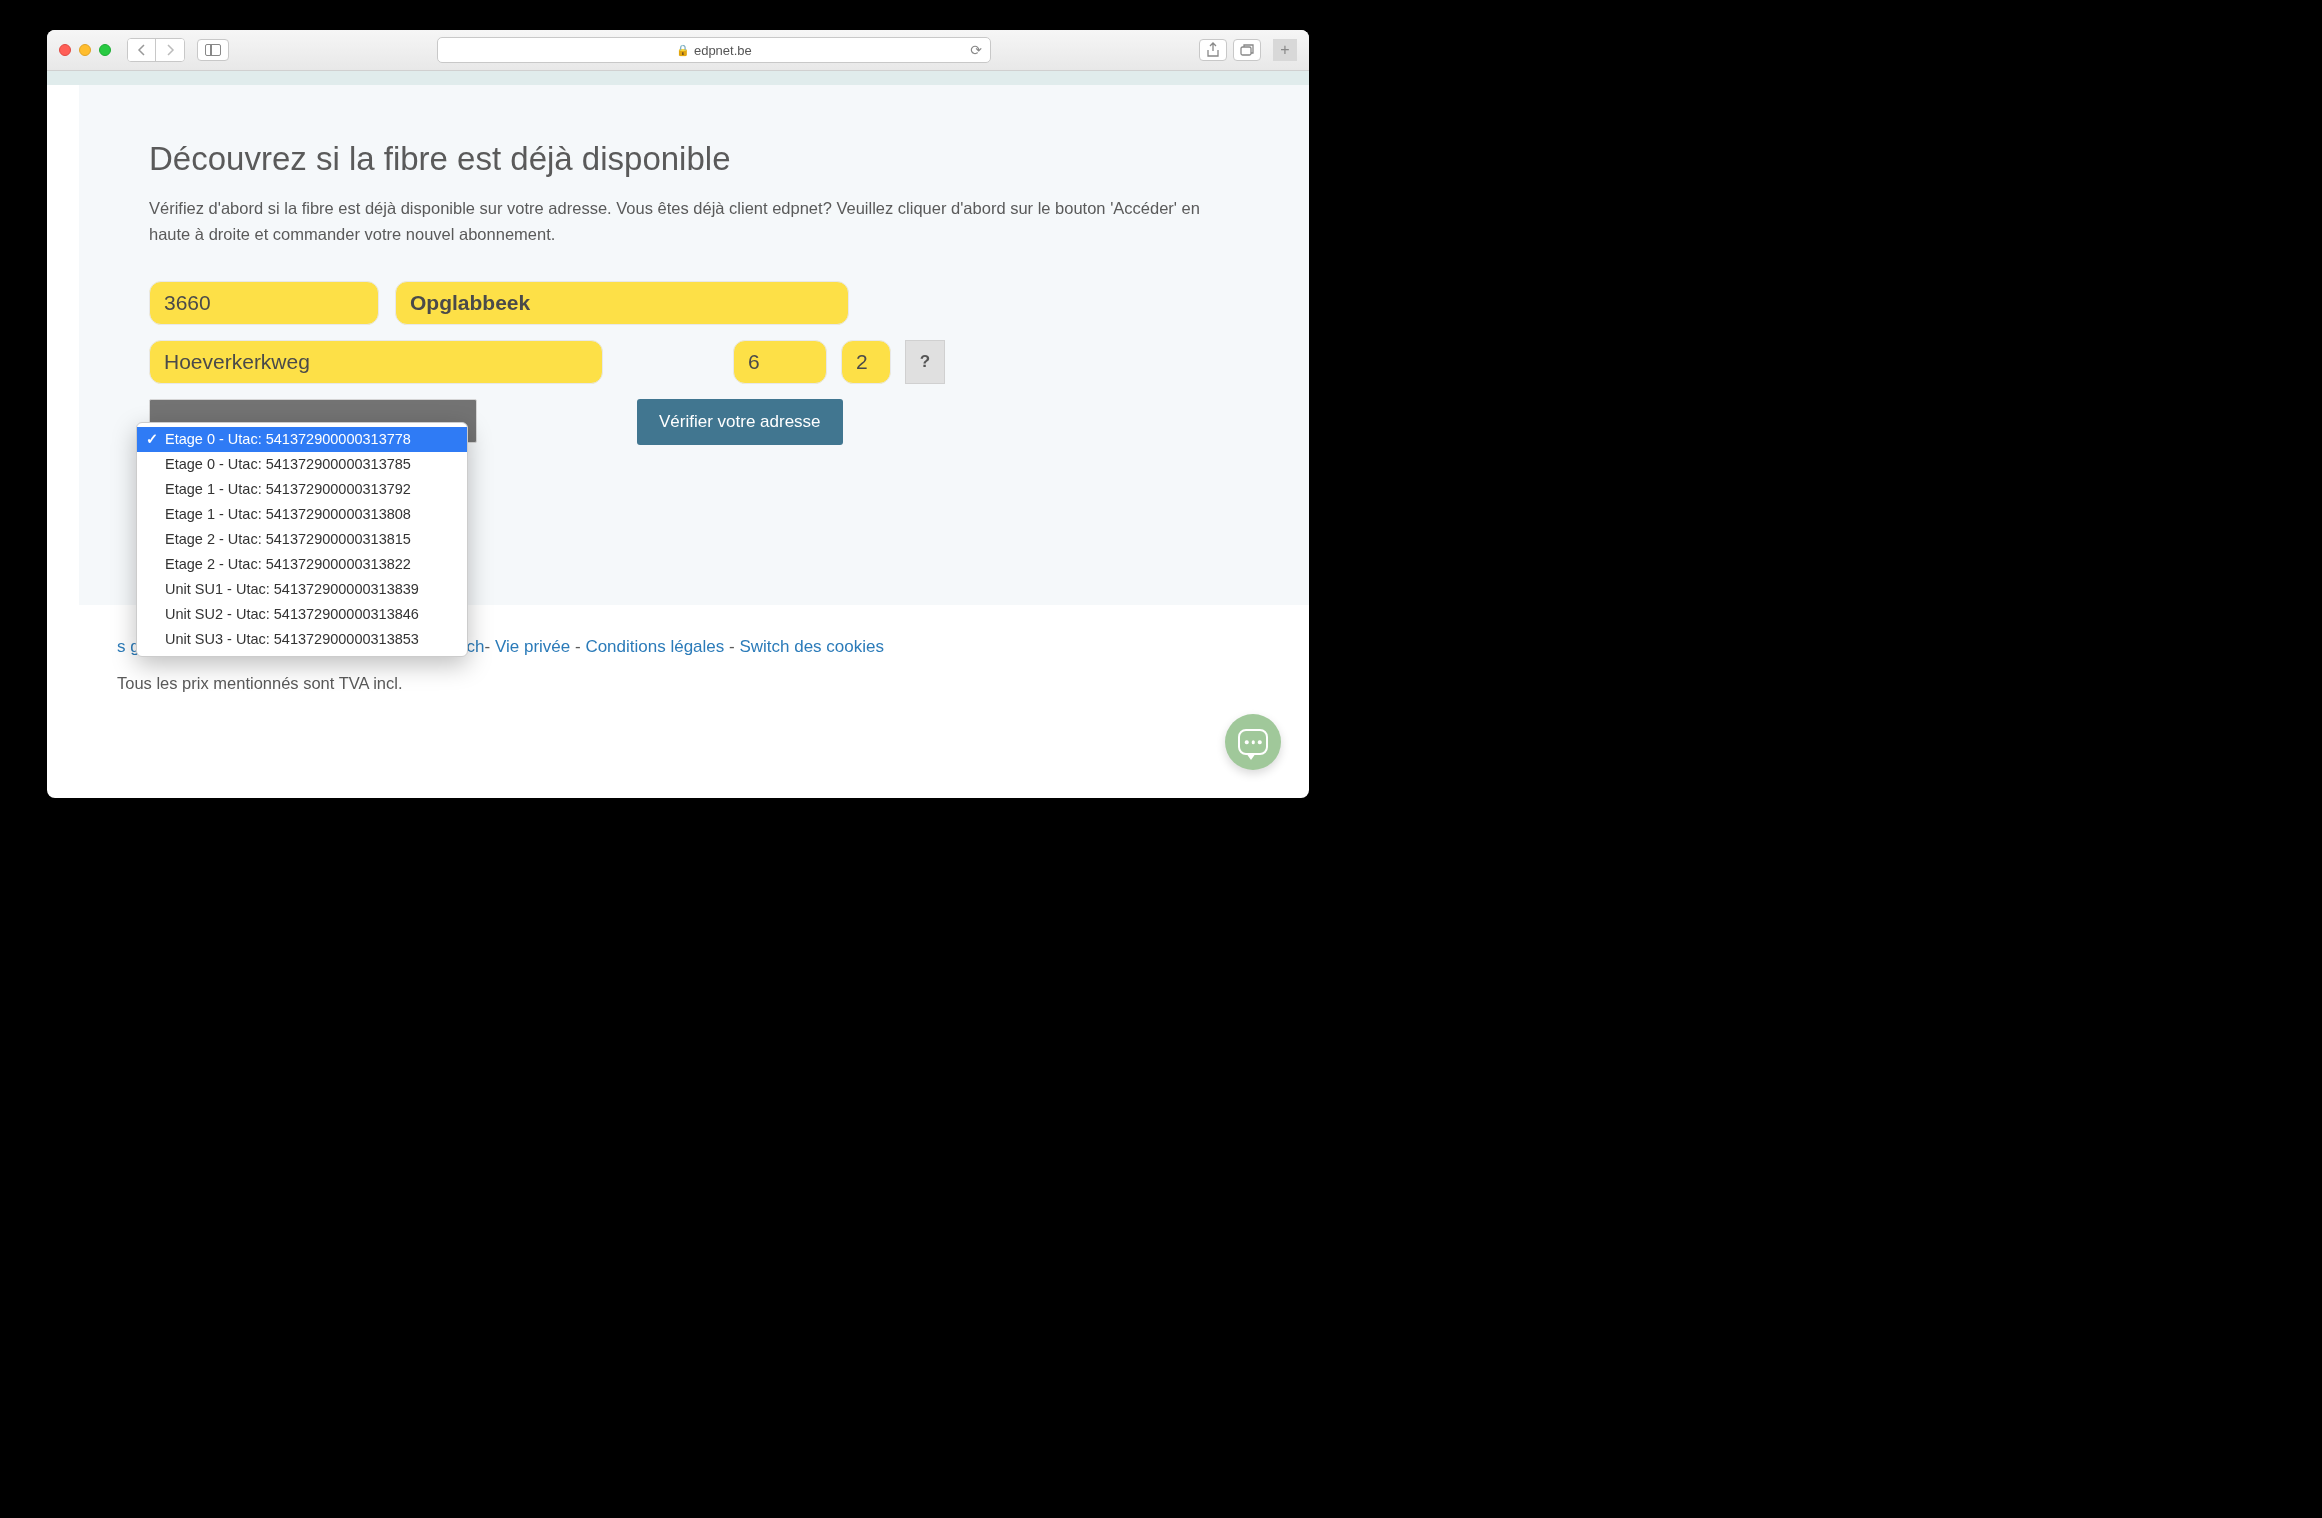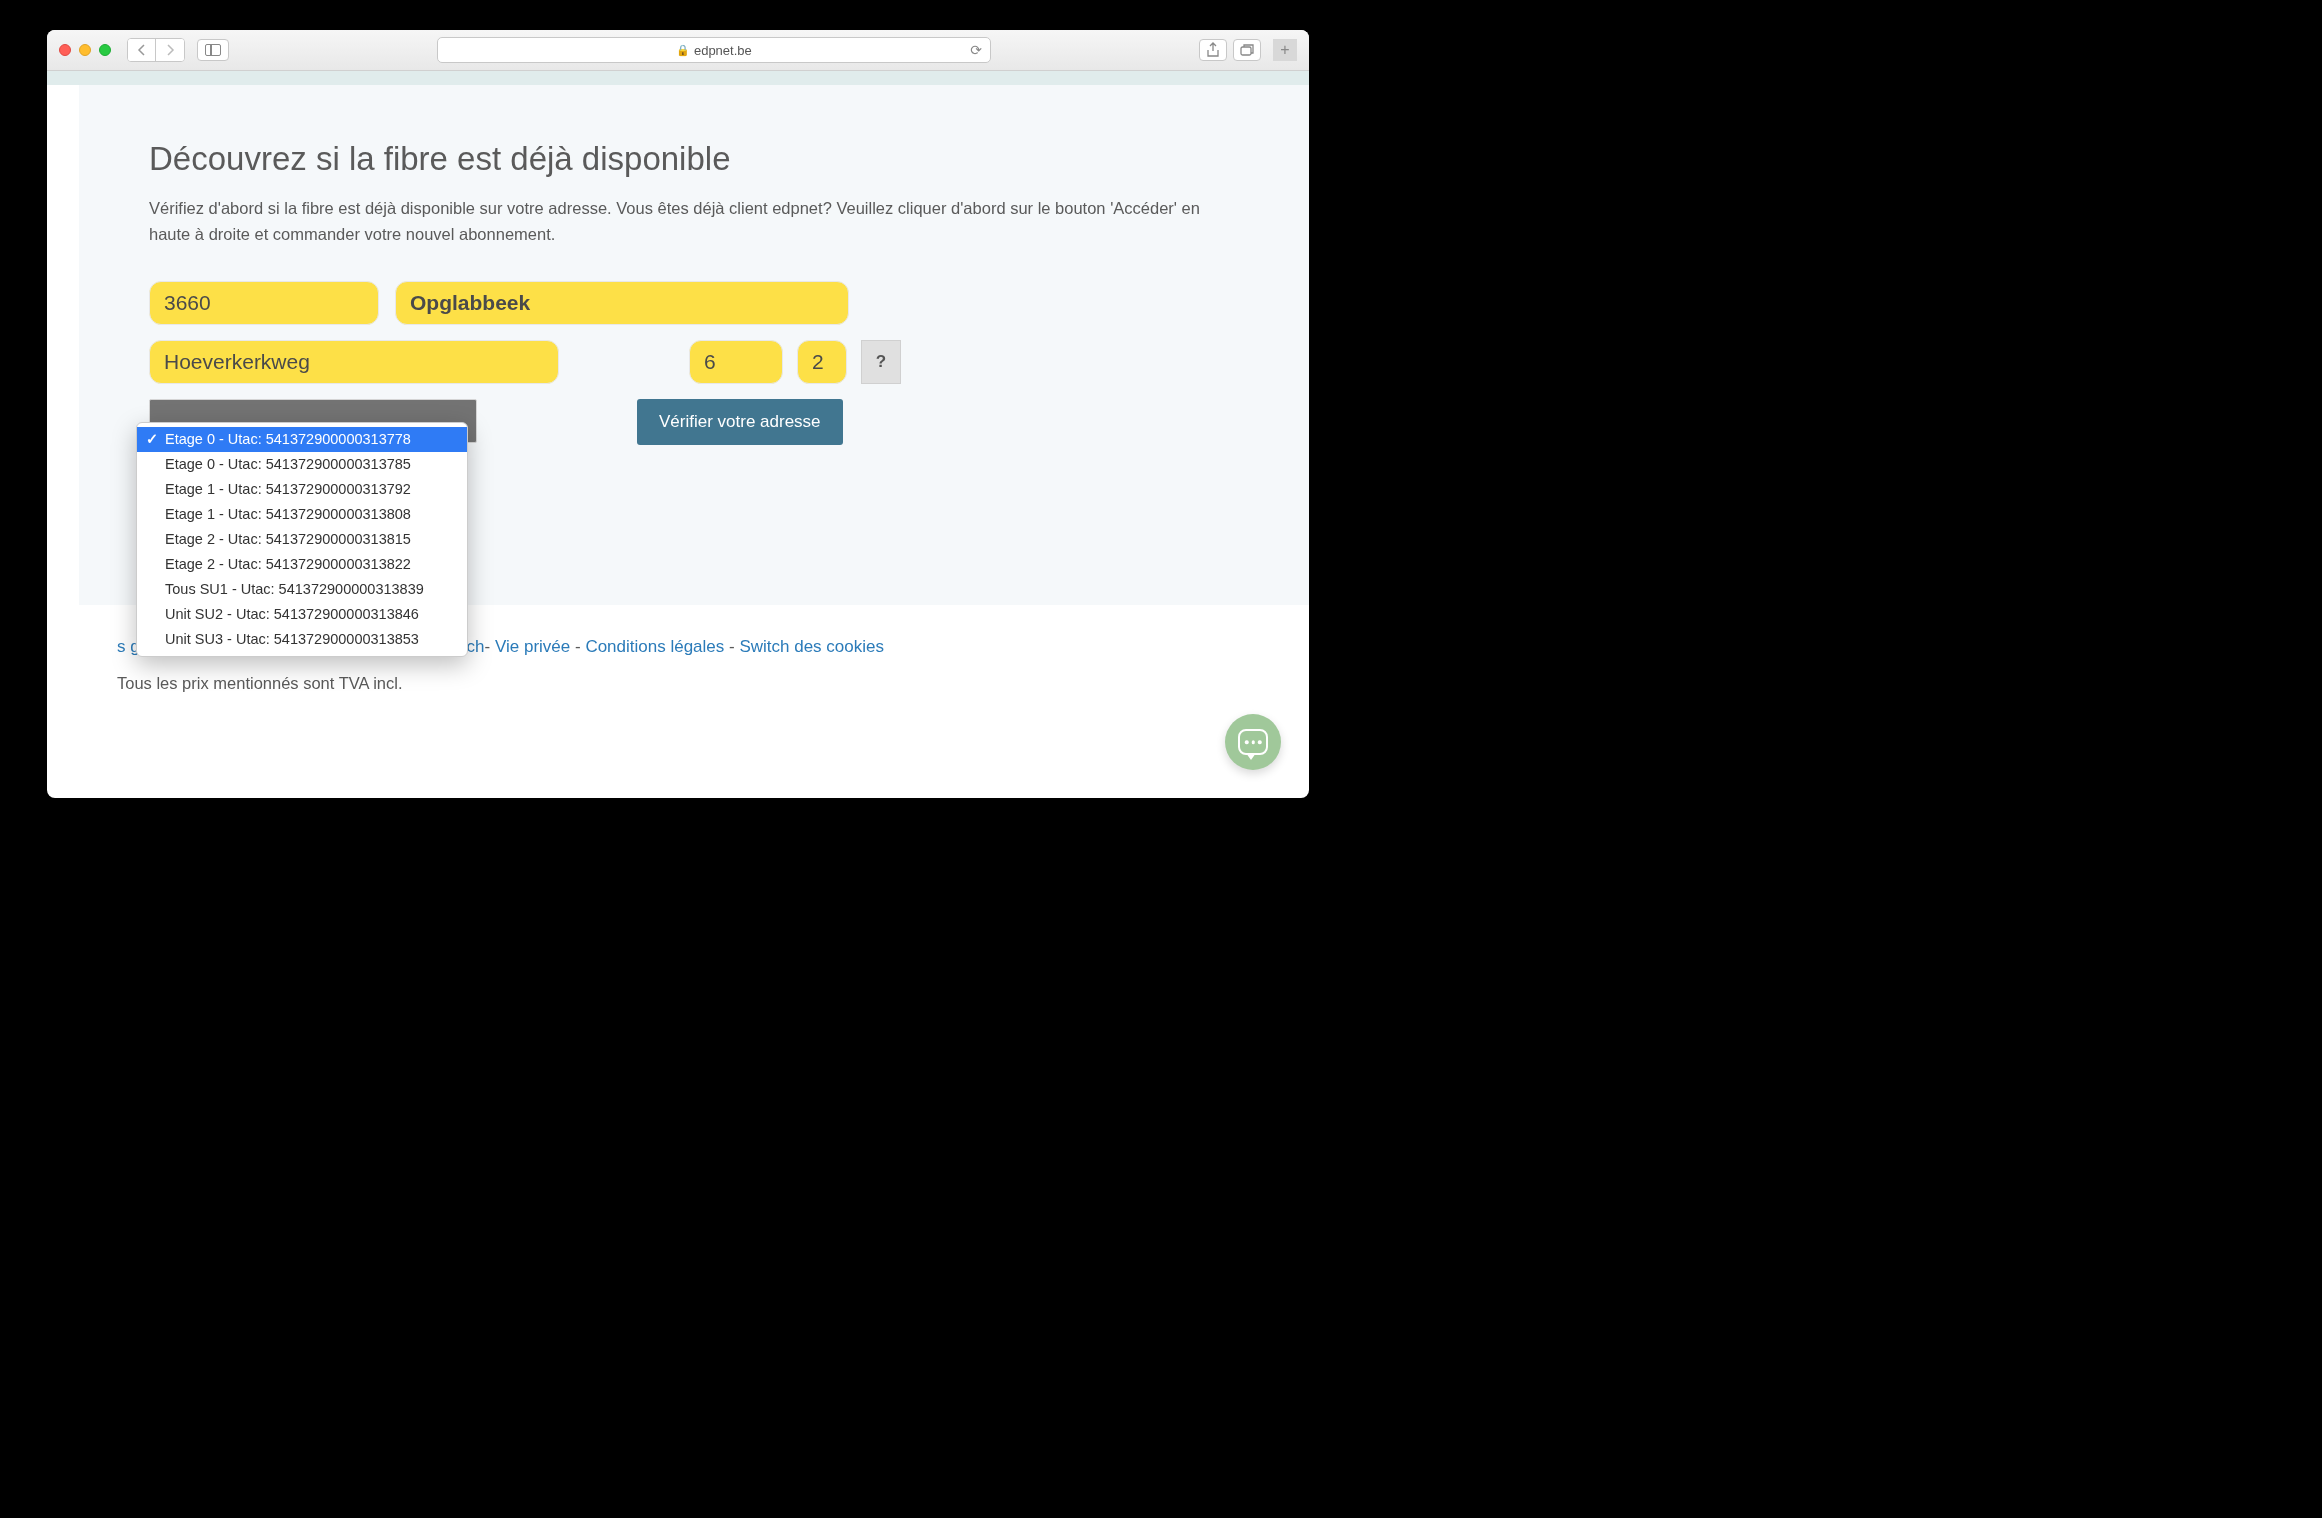--- a/index.html
+++ b/index.html
@@ -179,21 +179,21 @@
       background: #fde047;
       border: 1px solid #e8e8e8;
       border-radius: 12px;
       padding: 10px 14px;
       font-size: 21px;
       color: #4a4a4a;
       height: 44px;
     }
     .postal-input { width: 230px; }
     .city-input { width: 454px; font-weight: bold; }
-    .street-input { width: 410px; }
+    .street-input { width: 454px; }
     .num-input { width: 94px; text-align: left; }
     .help-btn {
       width: 40px;
       height: 44px;
       background: #e0e0e0;
       border: 1px solid #d0d0d0;
       display: flex;
       align-items: center;
       justify-content: center;
       font-size: 17px;
@@ -405,21 +405,21 @@
 
       <div class="action-row">
         <div class="select-wrapper">
           <div class="dropdown-menu">
             <div class="dropdown-item selected">Etage 0 - Utac: 541372900000313778</div>
             <div class="dropdown-item">Etage 0 - Utac: 541372900000313785</div>
             <div class="dropdown-item">Etage 1 - Utac: 541372900000313792</div>
             <div class="dropdown-item">Etage 1 - Utac: 541372900000313808</div>
             <div class="dropdown-item">Etage 2 - Utac: 541372900000313815</div>
             <div class="dropdown-item">Etage 2 - Utac: 541372900000313822</div>
-            <div class="dropdown-item">Tous SU1 - Utac: 541372900000313839</div>
+            <div class="dropdown-item">Unit SU1 - Utac: 541372900000313839</div>
             <div class="dropdown-item">Unit SU2 - Utac: 541372900000313846</div>
             <div class="dropdown-item">Unit SU3 - Utac: 541372900000313853</div>
           </div>
         </div>
         <button class="verify-btn">Vérifier votre adresse</button>
       </div>
     </div>
 
     <div class="footer-area">
       <div class="footer-links">

